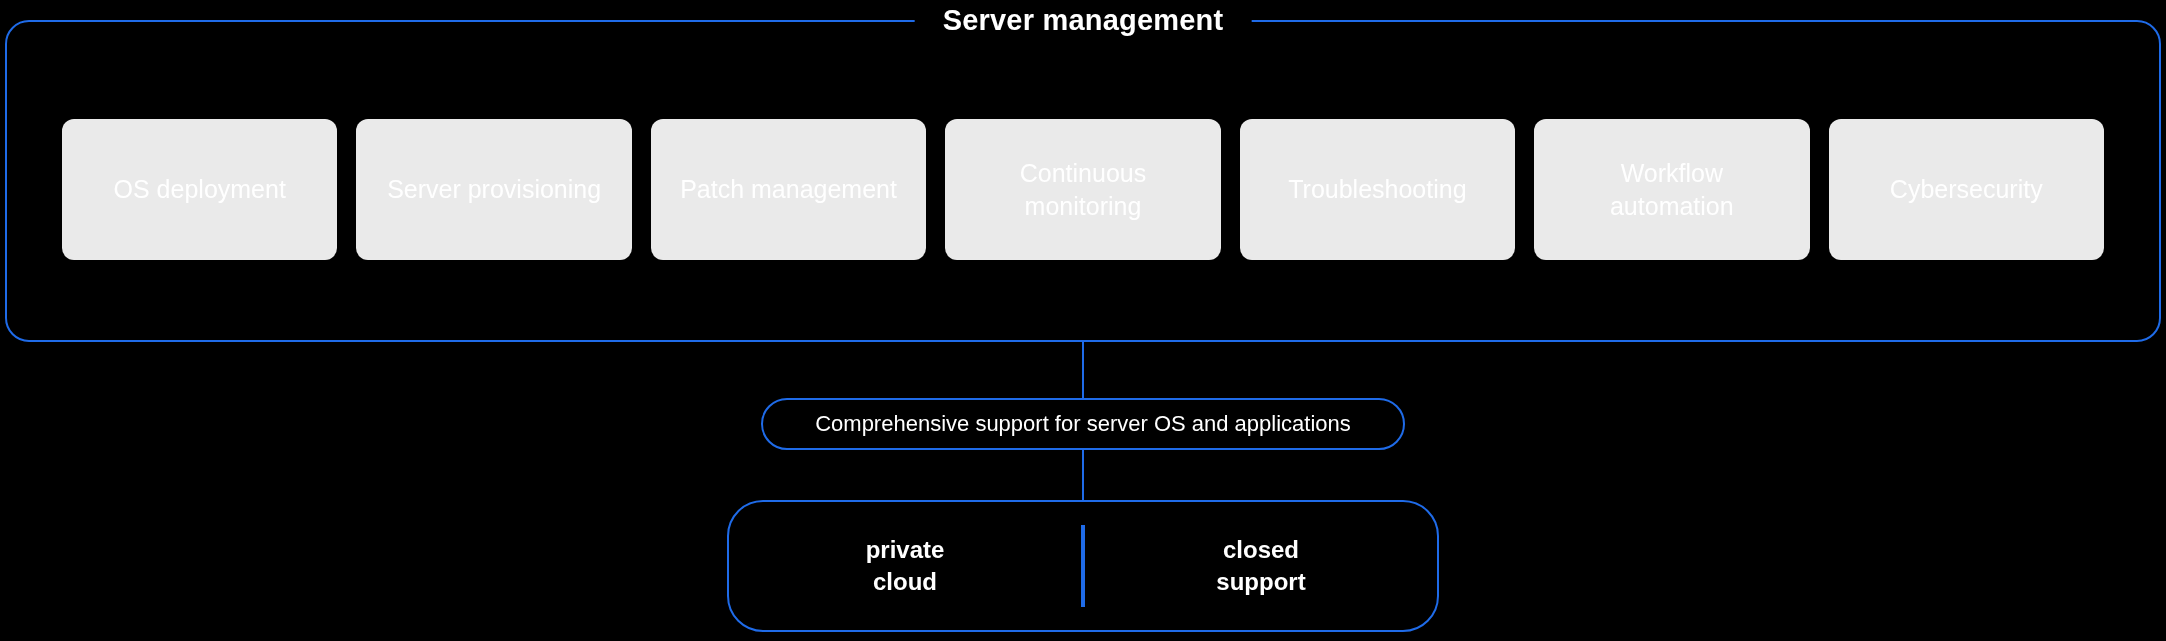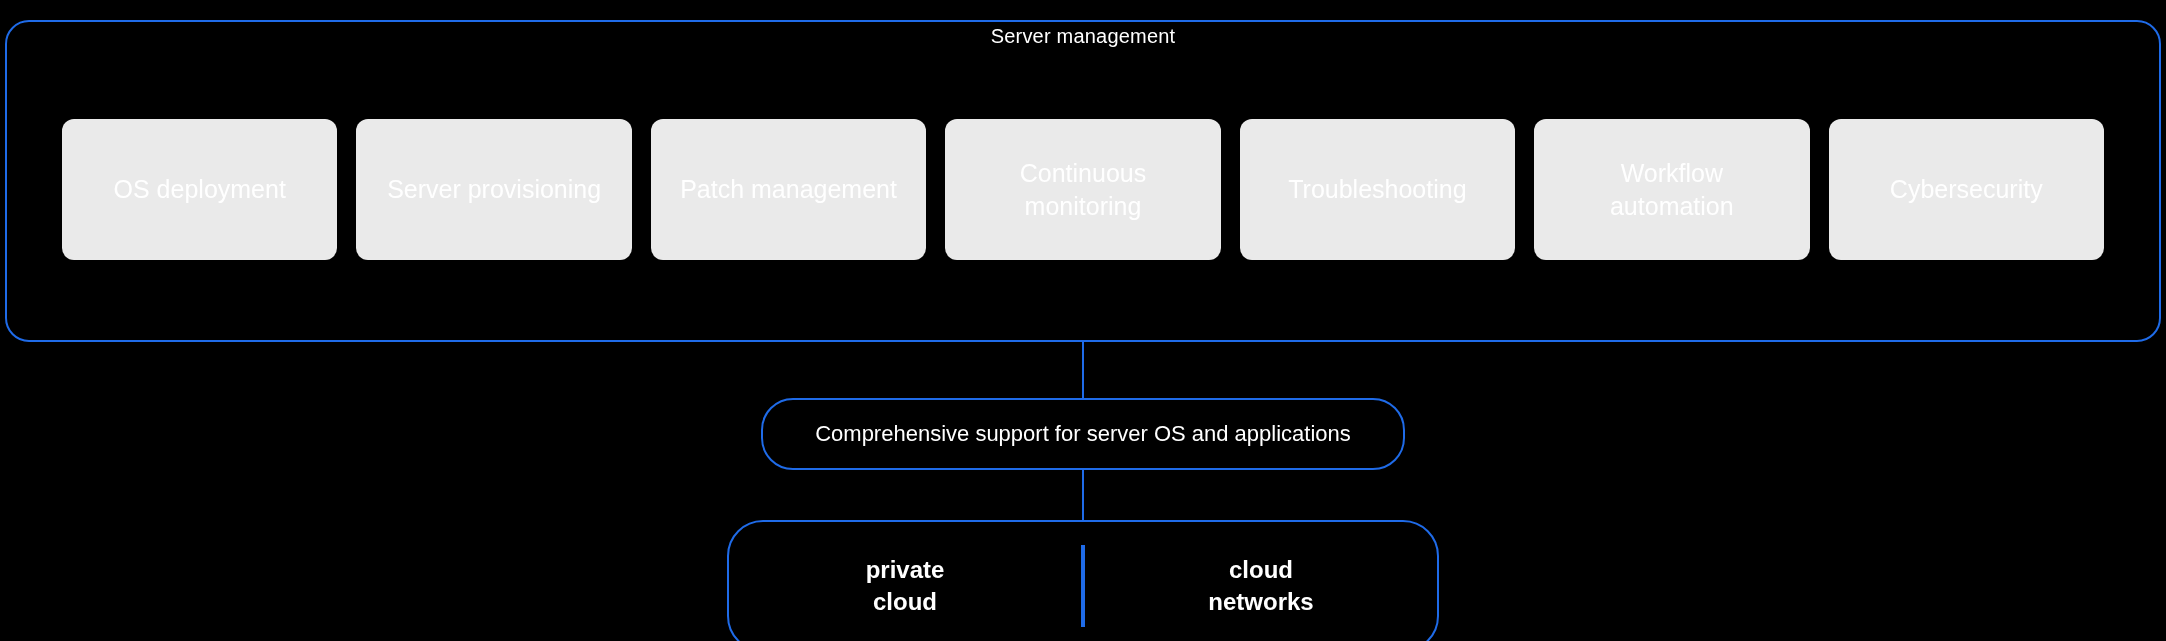--- a/index.html
+++ b/index.html
@@ -20,26 +20,26 @@
   
   .main-box{
     position:relative;
     margin:20px 5px 0 5px;
     height:322px;
     border:2px solid var(--accent-blue);
     border-radius:24px;
   }
   .group-title{
     position:absolute;
-    top:16px;left:50%;
+    top:0;left:50%;
     transform:translate(-50%,-55%);
     background:var(--background);
     padding:0 28px;
-    font-size:20px;
-    font-weight:normal;
+    font-size:29px;
+    font-weight:bold;
     letter-spacing:.2px;
     white-space:nowrap;
     color:var(--text-white);
   }
   .services{
     display:flex;
     gap:19px;
     padding:0 55px;
     margin-top:97px;
   }
@@ -66,21 +66,21 @@
     background:var(--accent-blue);
     margin:0 auto;
   }
   .connector-1{height:56px;}
   .connector-2{height:50px;}
 
   
   .support-pill{
     width:fit-content;
     margin:0 auto;
-    height:72px;
+    height:52px;
     border:2px solid var(--accent-blue);
     border-radius:32px;
     display:flex;
     align-items:center;
     justify-content:center;
     padding:12px 52px;
   }
   .support-label{
     font-size:22px;
     color:var(--text-white);
@@ -160,17 +160,17 @@
 
   <div class="connector connector-2"></div>
 
   <div class="env-box">
     <div class="env-cell">
       <span class="env-label">private cloud</span>
     </div>
     <div class="env-divider"></div>
     <div class="env-divider"></div>
     <div class="env-cell">
-      <span class="env-label">cloud networks</span>
+      <span class="env-label">closed support</span>
     </div>
   </div>
 
 </div>
 
 </body></html>

